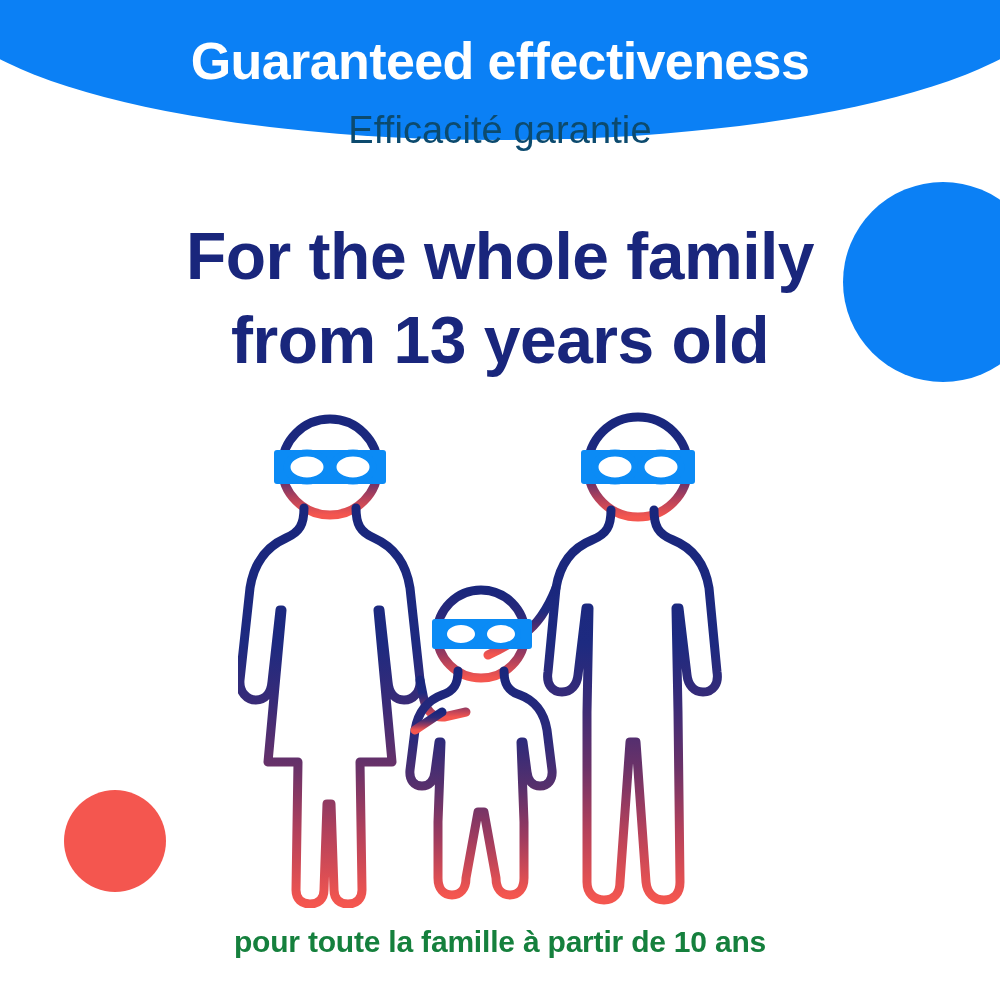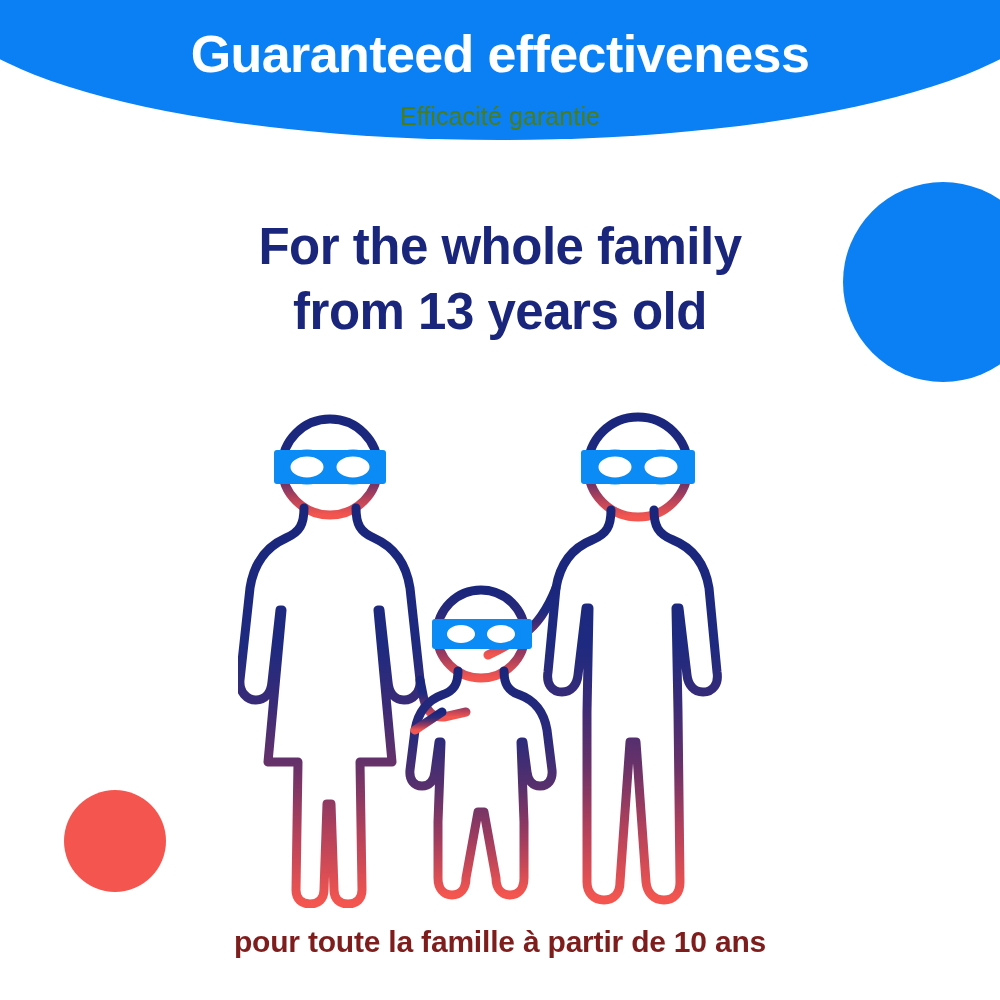--- a/index.html
+++ b/index.html
@@ -35,34 +35,34 @@
   .header-text-wrap {
     position: absolute;
     left: 0;
     top: 0;
     width: 1000px;
     z-index: 3;
     text-align: center;
     pointer-events: none;
   }
   .header-title {
-    margin: 4px;
+    margin: 11px;
     padding-top: 22px;
     color: #ffffff;
     font-size: 52px;
     font-weight: 700;
     letter-spacing: -0.6px;
     line-height: 1.08;
     font-family: "Liberation Sans", sans-serif;
   }
   .header-subtitle {
     margin: 12px;
     padding-top: 8px;
-    color: #4d7c0f;
-    font-size: 25px;
+    color: #0c4a6e;
+    font-size: 38px;
     font-weight: 400;
     letter-spacing: 0.1px;
     line-height: 1.15;
     font-family: "Liberation Sans", sans-serif;
   }
 
   
   .deco-circle-blue {
     position: absolute;
     left: 843px;
@@ -86,21 +86,21 @@
 
   
   .main-heading {
     position: absolute;
     left: 0;
     top: 214px;
     width: 1000px;
     text-align: center;
     z-index: 4;
     color: #19267c;
-    font-size: 51px;
+    font-size: 66px;
     font-weight: 700;
     line-height: 1.28;
     letter-spacing: -0.5px;
     font-family: "Liberation Sans", sans-serif;
   }
   .main-heading .line {
     display: block;
   }
 
   
@@ -119,21 +119,21 @@
   }
 
   
   .caption {
     position: absolute;
     left: 0;
     top: 925px;
     width: 1000px;
     text-align: center;
     z-index: 4;
-    color: #7f1d1d;
+    color: #15803d;
     font-size: 30px;
     font-weight: 700;
     letter-spacing: -0.2px;
     font-family: "Liberation Sans", sans-serif;
   }
 </style>
 </head>
 <body>
 
 <div id="page">

